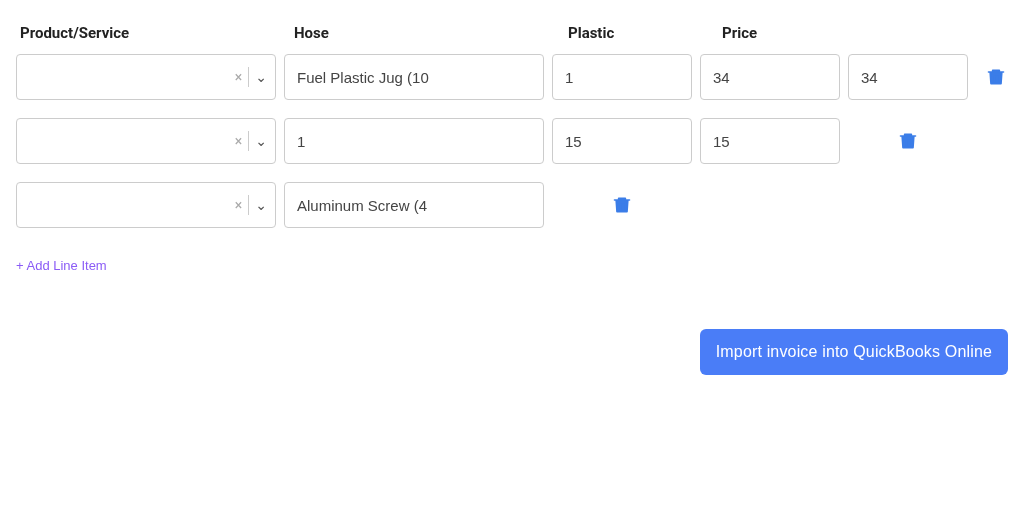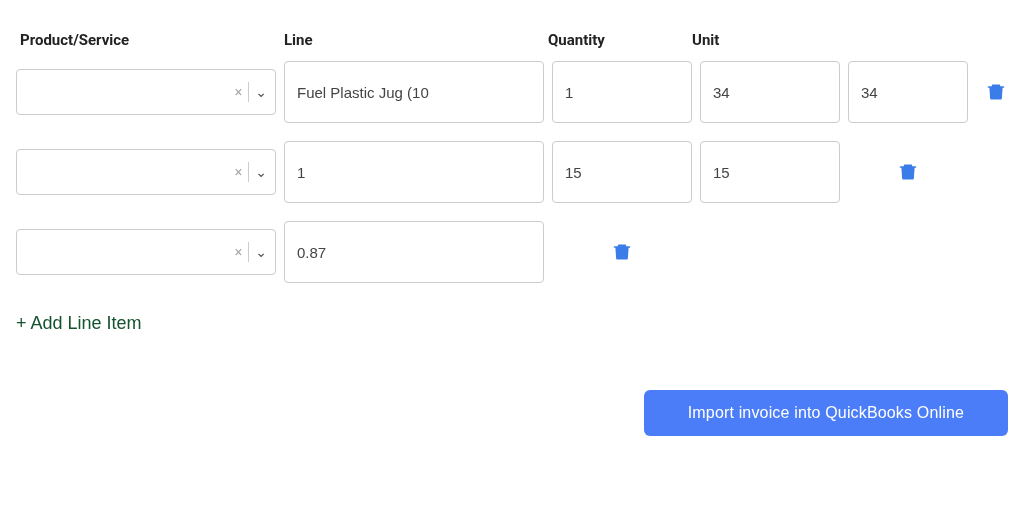--- a/index.html
+++ b/index.html
@@ -5,24 +5,23 @@
     * { box-sizing: border-box; margin: 0; padding: 0; }
     body {
       font-family: -apple-system, BlinkMacSystemFont, "Segoe UI", Roboto, Arial, sans-serif;
       background: #fff;
       padding: 24px 16px;
       color: #333;
     }
     .table-header {
       display: grid;
       grid-template-columns: 260px 260px 140px 140px 120px 40px;
-      gap: 4px;
+      gap: 14px;
       margin-bottom: 12px;
       padding: 0 4px;
-      margin-top: 7px;
     }
     .table-header span {
       font-size: 15px;
       font-weight: 700;
       color: #222;
     }
     .line-item-row {
       display: grid;
       grid-template-columns: 260px 260px 140px 140px 120px 40px;
       gap: 8px;
@@ -51,21 +50,21 @@
       background: #ccc;
     }
     .product-select .chevron-icon {
       color: #555;
       font-size: 14px;
       cursor: pointer;
     }
     .text-input {
       border: 1.5px solid #ccc;
       border-radius: 4px;
-      height: 62px;
+      height: 46px;
       padding: 0 12px;
       font-size: 15px;
       color: #444;
       background: #fff;
       width: 100%;
     }
     .delete-btn {
       background: none;
       border: none;
       cursor: pointer;
@@ -73,62 +72,62 @@
       font-size: 18px;
       display: flex;
       align-items: center;
       justify-content: center;
       padding: 4px;
     }
     .add-line-item {
       display: inline-flex;
       align-items: center;
       gap: 6px;
-      color: #14532d;
-      font-size: 18px;
+      color: #8b5cf6;
+      font-size: 13px;
       font-weight: 500;
       cursor: pointer;
       background: none;
       border: none;
       padding: 8px 0;
       margin-top: 4px;
       margin-bottom: 40px;
     }
     .footer-row {
       display: flex;
       justify-content: flex-end;
       margin-top: 8px;
     }
     .import-btn {
       background: #4a7df7;
       color: #fff;
       border: none;
       border-radius: 6px;
-      padding: 14px 44px;
+      padding: 14px 16px;
       font-size: 16px;
       font-weight: 500;
       cursor: pointer;
       letter-spacing: 0.01em;
     }
     .trash-icon-svg {
       width: 20px;
       height: 20px;
       fill: #3b7de8;
     }
   </style>
 </head>
 <body>
 
 <div>
   
   <div class="table-header">
     <span>Product/Service</span>
-    <span>Line</span>
-    <span>Quantity</span>
-    <span>Unit</span>
+    <span>Hose</span>
+    <span>Plastic</span>
+    <span>Price</span>
     <span></span>
   </div>
 
   
   <div id="line-items-container">
       <div class="line-item-row">
       <div class="product-select">
         <span class="clear-icon">×</span>
         <div class="divider"></div>
         <span class="chevron-icon">⌄</span>
@@ -159,21 +158,21 @@
           <path fill="none" stroke="#3b7de8" stroke-width="2" stroke-linecap="round" stroke-linejoin="round" d="M3 6h18M8 6V4h8v2M19 6l-1 14H6L5 6h14zM10 11v6M14 11v6"></path>
         </svg>
       </button>
     </div>
       <div class="line-item-row">
       <div class="product-select">
         <span class="clear-icon">×</span>
         <div class="divider"></div>
         <span class="chevron-icon">⌄</span>
       </div>
-      <input class="text-input" type="text" value="0.87" style="">
+      <input class="text-input" type="text" value="Aluminum Screw (4" style="">
       <button class="delete-btn">
         <svg class="trash-icon-svg" viewBox="0 0 24 24" xmlns="http://www.w3.org/2000/svg">
           <path d="M3 6h18M8 6V4h8v2M19 6l-1 14H6L5 6h14zM10 11v6M14 11v6"></path>
           <path fill="none" stroke="#3b7de8" stroke-width="2" stroke-linecap="round" stroke-linejoin="round" d="M3 6h18M8 6V4h8v2M19 6l-1 14H6L5 6h14zM10 11v6M14 11v6"></path>
         </svg>
       </button>
     </div>
     </div>
 
   

